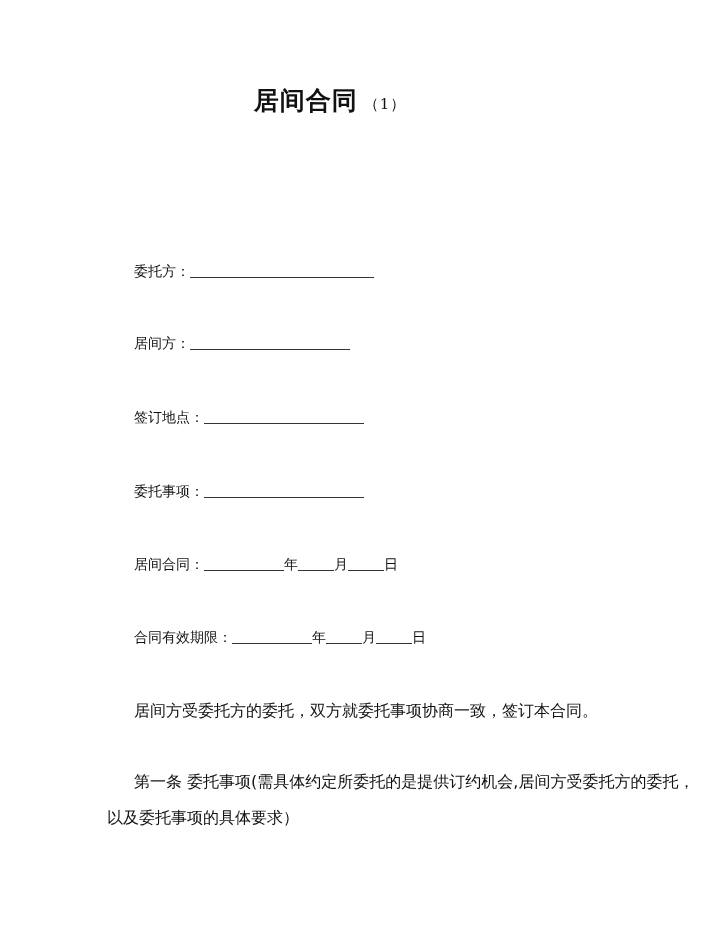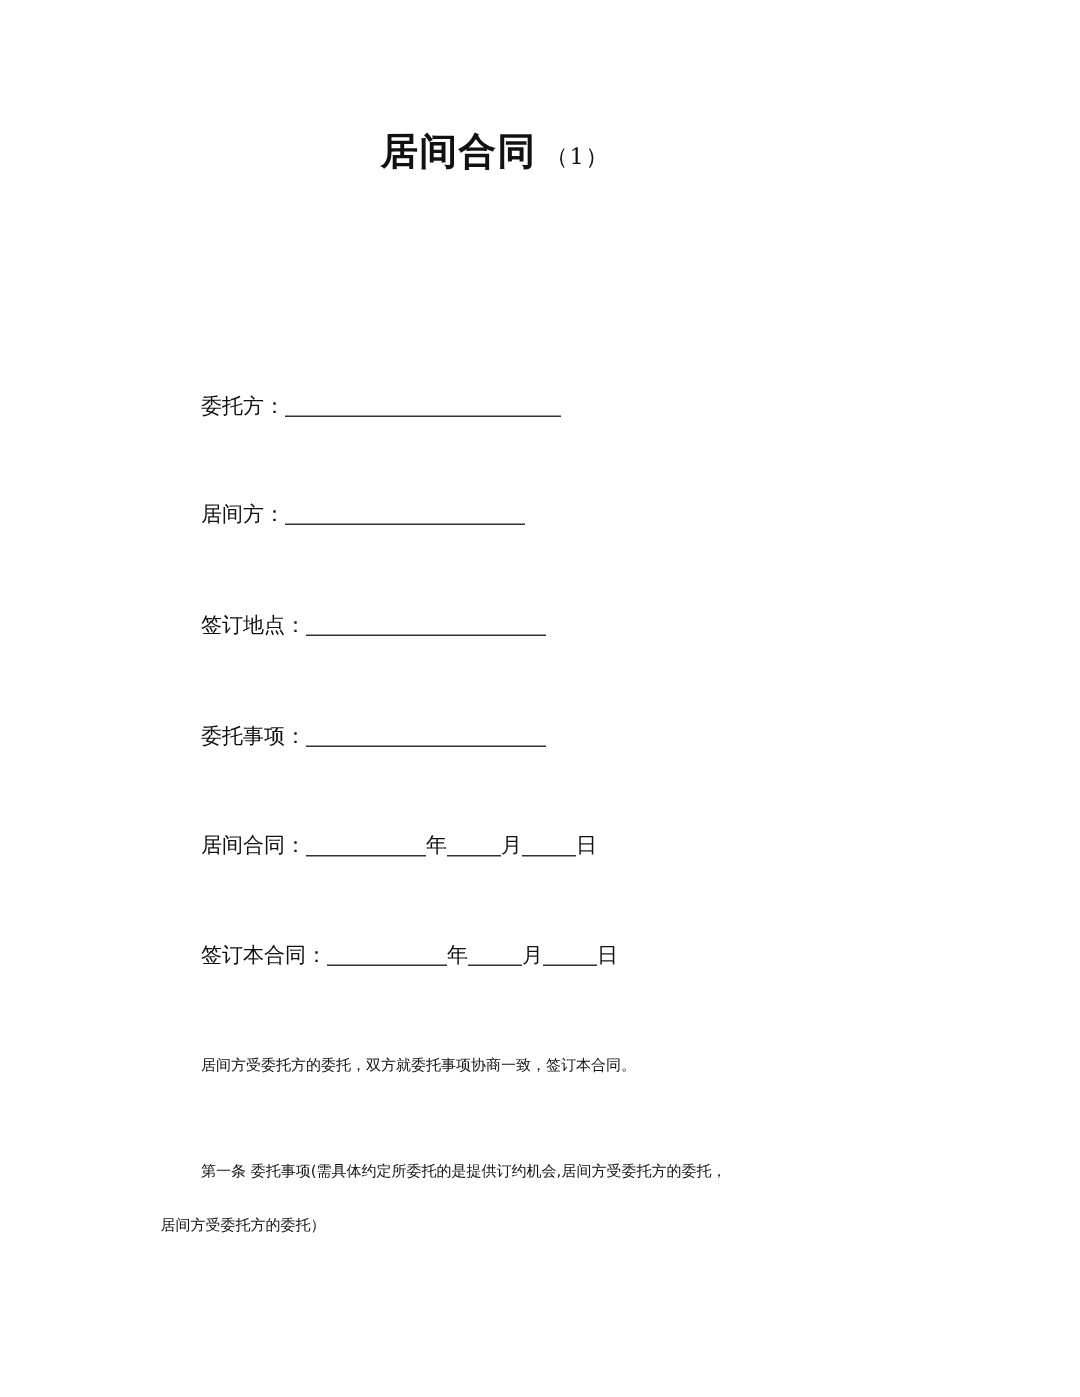--- a/index.html
+++ b/index.html
@@ -11,21 +11,21 @@
   .title {
     position: absolute; left: 0; width: 660px; top: 84px;
     text-align: center; font-size: 25px; font-weight: bold; letter-spacing: 1px;
   }
   .title .suffix { font-size: 15px; font-weight: normal; font-family: "DejaVu Serif", serif; margin-left: 6px; }
   .field {
     position: absolute; left: 134px; font-size: 14px; line-height: 18px;
     display: flex; align-items: flex-start; white-space: nowrap;
   }
   .blank { display: inline-block; border-bottom: 1px solid #333; height: 15px; }
-  .para { position: absolute; font-size: 10px; line-height: 18px; white-space: nowrap; }
+  .para { position: absolute; font-size: 16px; line-height: 18px; white-space: nowrap; }
 </style>
 </head>
 <body>
 
 <div class="title">
   <span>居间合同</span><span class="suffix">（1）</span>
 </div>
 
 <div class="field" style="top:262px">
   <span>委托方：</span>
@@ -51,25 +51,25 @@
   <span>居间合同：</span>
   <span class="blank" style="width:80px"></span>
   <span>年</span>
   <span class="blank" style="width:36px"></span>
   <span>月</span>
   <span class="blank" style="width:36px"></span>
   <span>日</span>
 </div>
 
 <div class="field" style="top:628px">
-  <span>签订本合同：</span>
+  <span>合同有效期限：</span>
   <span class="blank" style="width:80px"></span>
   <span>年</span>
   <span class="blank" style="width:36px"></span>
   <span>月</span>
   <span class="blank" style="width:36px"></span>
   <span>日</span>
 </div>
 
 <div class="para" style="left:134px; top:702px">居间方受委托方的委托，双方就委托事项协商一致，签订本合同。</div>
 
 <div class="para" style="left:134px; top:773px">第一条  委托事项(需具体约定所委托的是提供订约机会,居间方受委托方的委托，</div>
-<div class="para" style="left:107px; top:809px">居间方受委托方的委托）</div>
+<div class="para" style="left:107px; top:809px">以及委托事项的具体要求）</div>
 
 </body></html>

